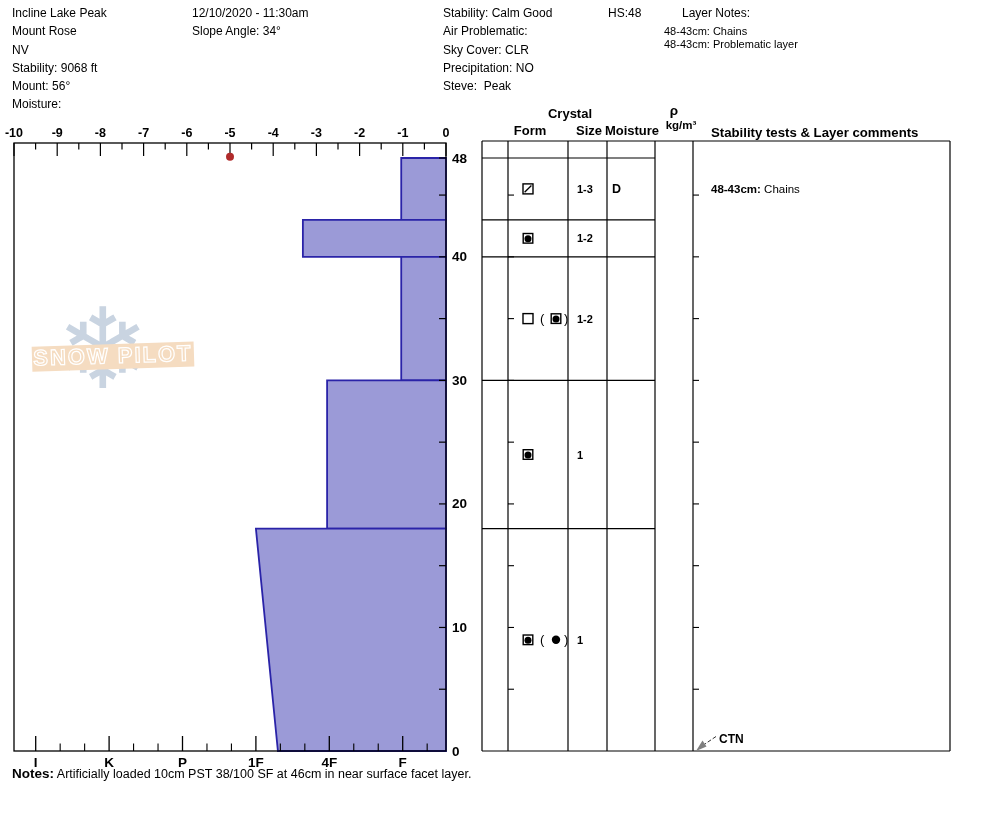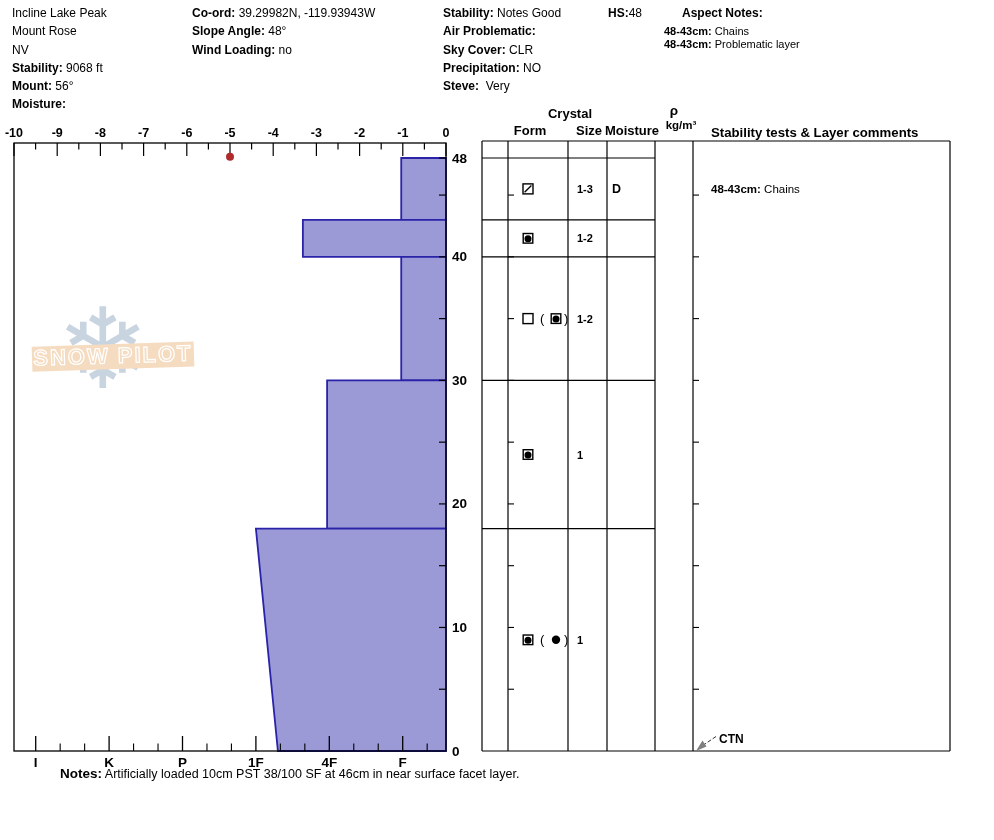--- a/index.html
+++ b/index.html
@@ -2,65 +2,64 @@
 <html><head>
 <meta charset="utf-8">
 <style>
   html,body{margin:0;padding:0;}
   body{
     width:994px;height:840px;position:relative;overflow:hidden;
     background:#fff;color:#000;
     font-family:"Liberation Sans",sans-serif;
   }
   .hdr{position:absolute;font-size:12px;line-height:18.3px;white-space:nowrap;}
-  .hdr b{font-weight:bold;}
+  .hdr b{font-weight:normal;}
   .small-notes{font-size:11px;line-height:11.5px;}
   .small-notes .ln{margin-bottom:1px;}
   #watermark{position:absolute;left:0;top:140px;width:260px;height:150px;pointer-events:none;}
   #wm-flake{
     position:absolute;left:56px;top:153px;font-size:112px;line-height:1;
     color:#c9d4e1;font-family:"DejaVu Sans",sans-serif;
   }
   #wm-banner{position:absolute;left:26px;top:197px;}
   #chart-svg{position:absolute;left:0;top:0;}
   #notes-line{position:absolute;left:12px;top:766px;font-size:12.5px;white-space:nowrap;}
-  #notes-line b{font-size:13.5px;margin-left:48px;}
+  #notes-line b{font-size:13.5px;}
 </style>
 </head>
 <body>
 
 <div class="hdr" style="left:12px;top:4px">
   <div>Incline Lake Peak</div>
   <div>Mount Rose</div>
   <div>NV</div>
   <div><b>Stability:</b> <span>9068 ft</span></div>
   <div><b>Mount:</b> <span>56°</span></div>
   <div><b>Moisture:</b> <span></span></div>
 </div>
 
 <div class="hdr" style="left:192px;top:4px">
-  <div><b>Co-ord:</b> <span>39.29982N, -119.93943W</span></div>
-  <div><b>Slope Angle:</b> <span>48°</span></div>
-  <div><b>Wind Loading:</b> <span>no</span></div>
+  <div>12/10/2020 - 11:30am</div>
+  <div><b>Slope Angle:</b> <span>34°</span></div>
 </div>
 
 <div class="hdr" style="left:443px;top:4px">
-  <div><b>Stability:</b> <span>Notes Good</span></div>
+  <div><b>Stability:</b> <span>Calm Good</span></div>
   <div><b>Air Problematic:</b> <span></span></div>
   <div><b>Sky Cover:</b> <span>CLR</span></div>
   <div><b>Precipitation:</b> <span>NO</span></div>
-  <div><b>Steve:</b>&nbsp; <span>Very</span></div>
+  <div><b>Steve:</b>&nbsp; <span>Peak</span></div>
 </div>
 
 <div class="hdr" style="left:608px;top:4px">
   <b>HS:</b><span>48</span>
 </div>
 
 <div class="hdr" style="left:682px;top:4px">
-  <b>Aspect Notes:</b>
+  <b>Layer Notes:</b>
 </div>
 <div class="hdr small-notes" style="left:664px;top:26px">
   <div class="ln"><b>48-43cm:</b> <span>Chains</span></div>
   <div class="ln"><b>48-43cm:</b> <span>Problematic layer</span></div>
 </div>
 
 <div id="watermark">
   <span id="wm-flake">❄</span>
   <svg id="wm-banner" width="180" height="46">
     <g transform="rotate(-1.8 90 20)">

